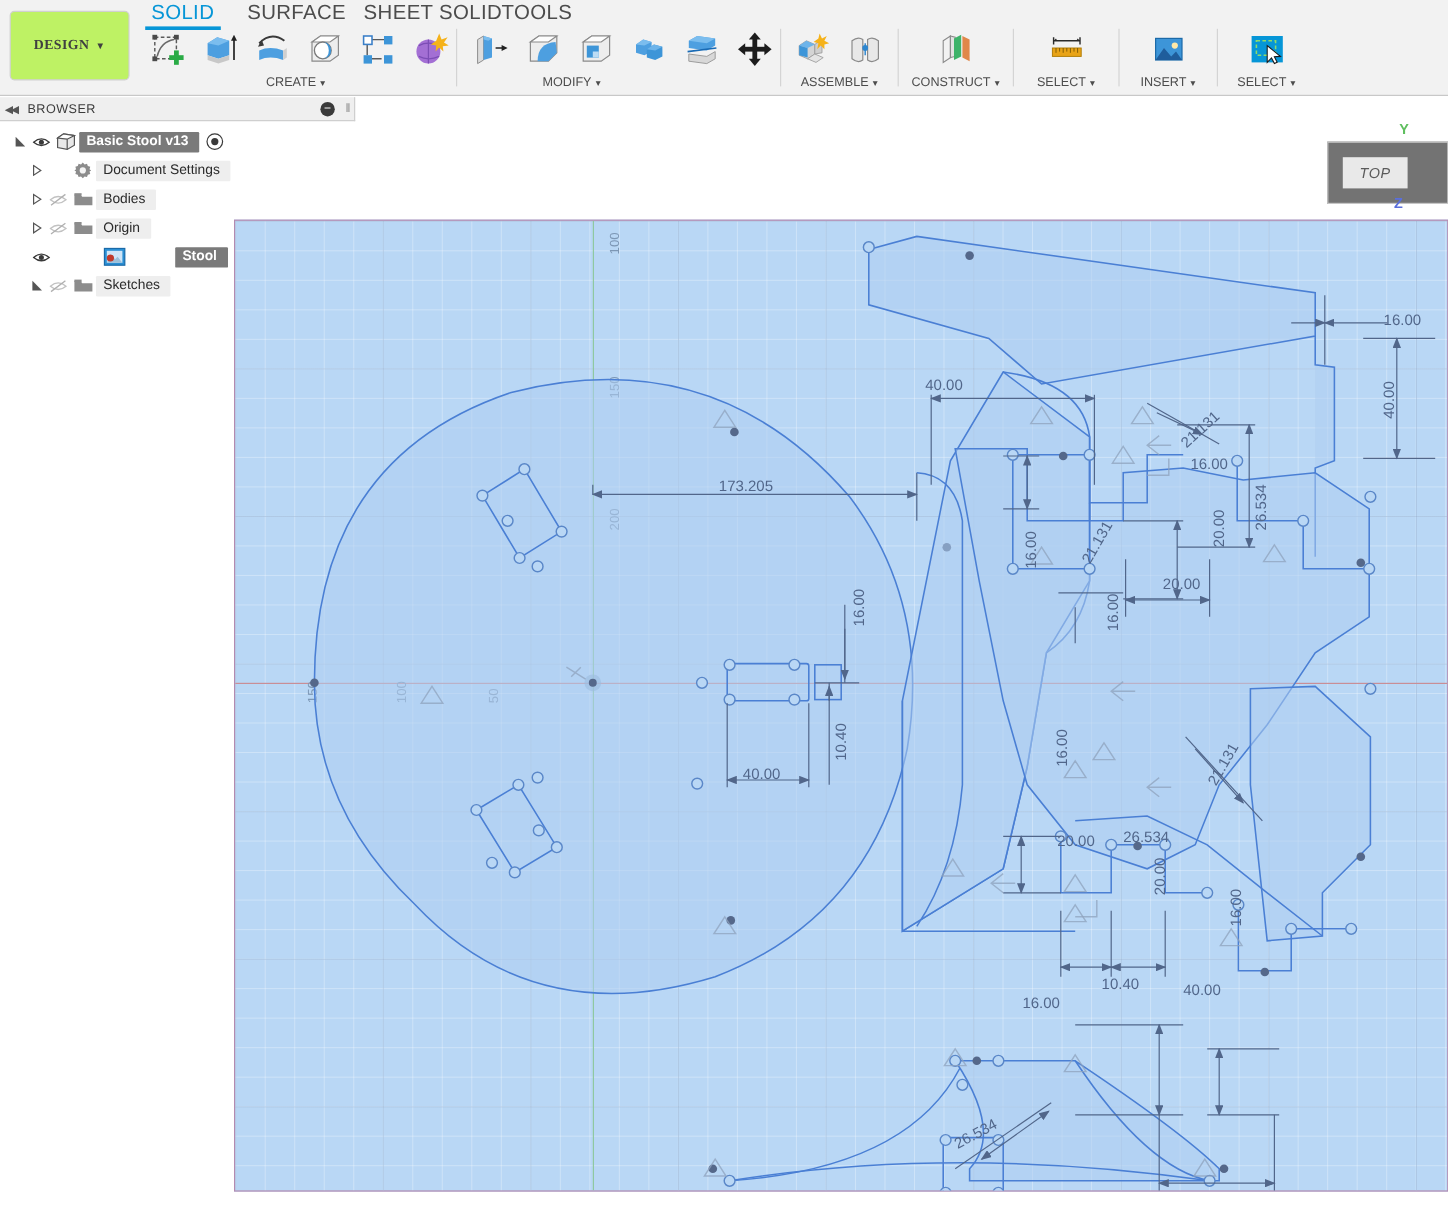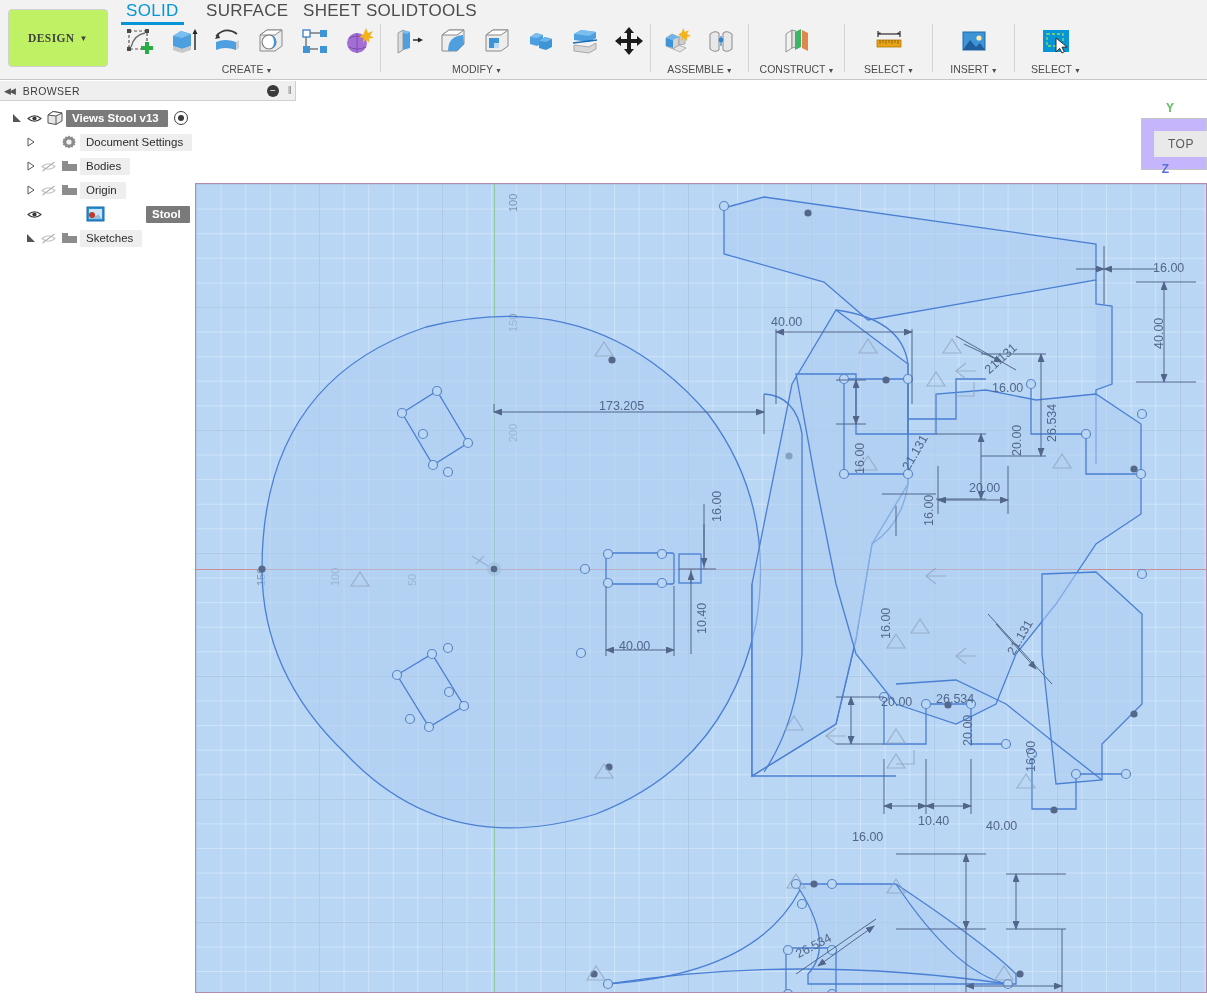--- a/index.html
+++ b/index.html
@@ -148,23 +148,23 @@
   .axlbl {
     position: absolute;
     font-size: 11px; color: #7d97b5;
     transform: rotate(-90deg); transform-origin: left top;
     white-space: nowrap;
   }
 
   
   #viewcube {
     position: absolute; right: 0; top: 118px;
-    width: 66px; height: 52px;
-    background: #c4b5fd; border: 1px solid #c6c6c6;
-    display: flex; align-items: center; justify-content: flex-start;
+    width: 101px; height: 52px;
+    background: #737373; border: 1px solid #c6c6c6;
+    display: flex; align-items: center; justify-content: flex-start; font-style: italic;
   }
   #viewcube .face {
     margin-left: 12px; padding: 6px 14px;
     background: #e9e9e9; font-size: 12px; color: #5a5a5a; letter-spacing: .5px;
   }
   #vc-y {
     position: absolute; right: 33px; top: 101px;
     font-size: 12px; color: #5fbf5f; font-weight: bold;
   }
   #vc-z {
@@ -451,21 +451,21 @@
             <circle cx="7.5" cy="5.5" r="2.1" fill="#3a3a3a"></circle>
           </svg>
       </span>
       <span class="ticon">
         <svg width="18" height="16" viewBox="0 0 18 16">
             <path d="M2 5 L7 1.5 L16 3 L16 11 L10 14.5 L2 13 Z" fill="#e8e8e8" stroke="#555" stroke-width="1"></path>
             <path d="M2 5 L7 1.5 L16 3 L10 6 Z" fill="#fff" stroke="#555" stroke-width="1"></path>
             <path d="M10 6 L10 14.5" stroke="#555" stroke-width="1" fill="none"></path>
           </svg>
       </span>
-      <span class="tlabel">Views Stool v13</span>
+      <span class="tlabel">Basic Stool v13</span>
       <span class="radio-dot">
           <i></i>
         </span>
     </div>
 
     <div class="trow" style="padding-left:24px;">
       <span class="twist">
         <svg width="10" height="10" viewBox="0 0 10 10">
             <path d="M2 1 L8 5 L2 9 Z" fill="none" stroke="#555" stroke-width="1"></path>
           </svg>

